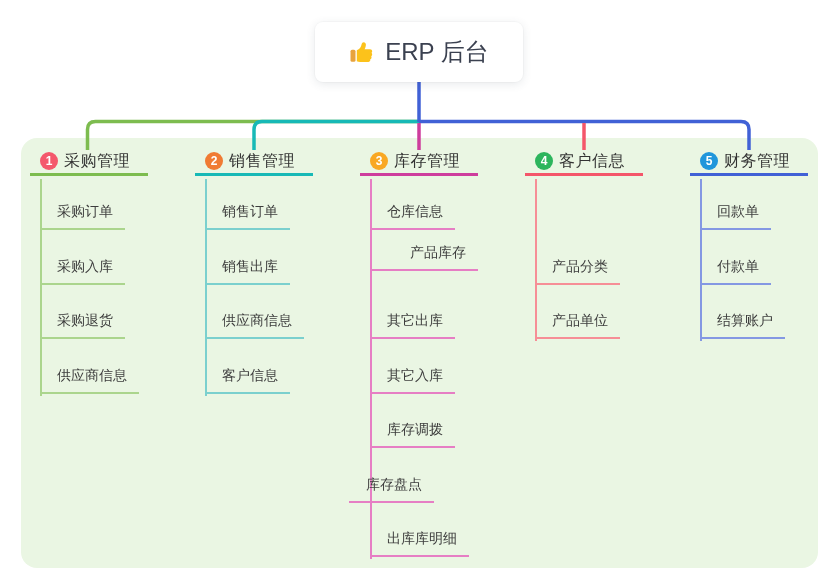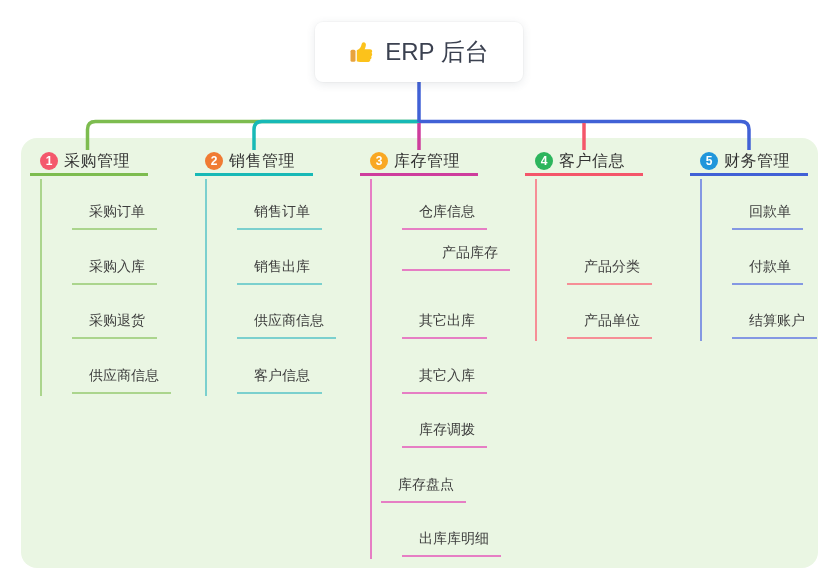--- a/index.html
+++ b/index.html
@@ -29,21 +29,21 @@
     width:18px; height:18px; border-radius:50%; margin-left:10px;
     display:flex; align-items:center; justify-content:center;
     color:#ffffff; font-size:12px; font-weight:bold; flex:0 0 18px;
   }
   .branch-label {
     margin-left:6px; font-size:16px; color:#333333; letter-spacing:0.5px;
     white-space:nowrap;
   }
   .child-node {
     position:absolute; height:30px; line-height:22px;
-    padding:0 12px 0 17px; font-size:14px; color:#3d3d3d; white-space:nowrap;margin-left:32px;
+    padding:0 12px 0 17px; font-size:14px; color:#3d3d3d; white-space:nowrap;
   }
   .child-line { position:absolute; width:2px; }
 </style>
 </head>
 <body>
 
 <div id="canvas">
 
   <div id="panel" style="background: rgb(234, 246, 227);"></div>
 

